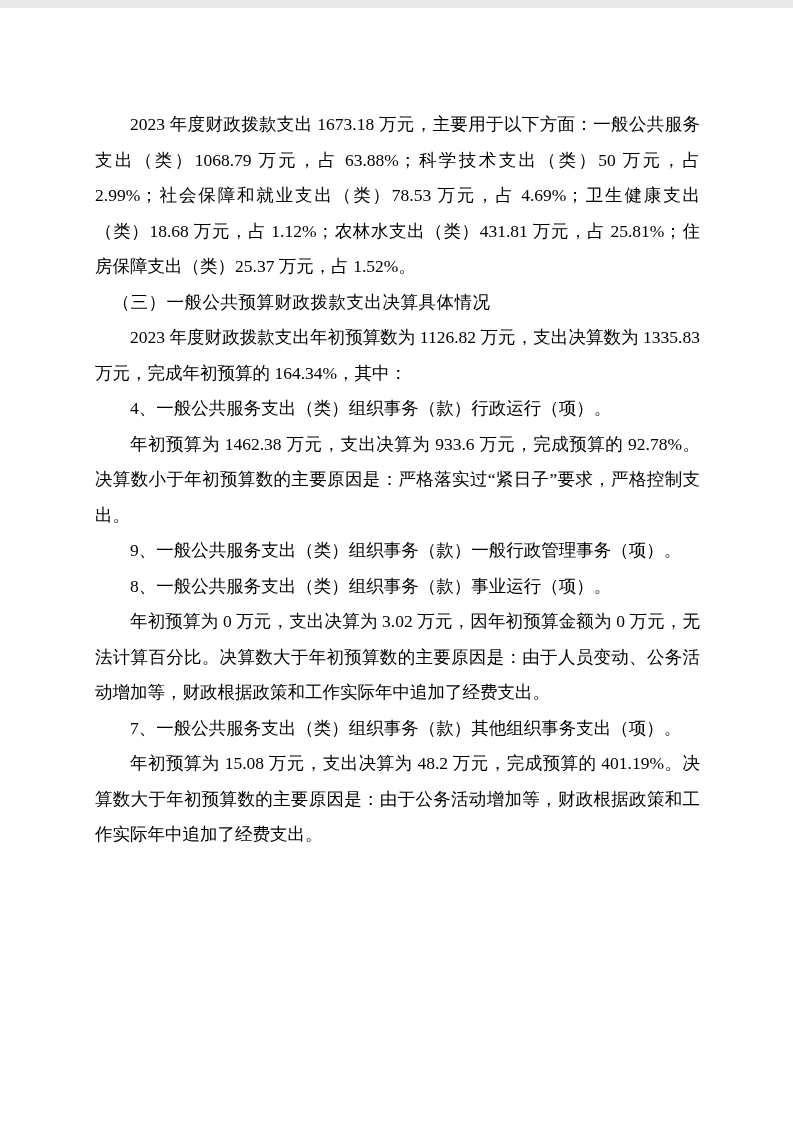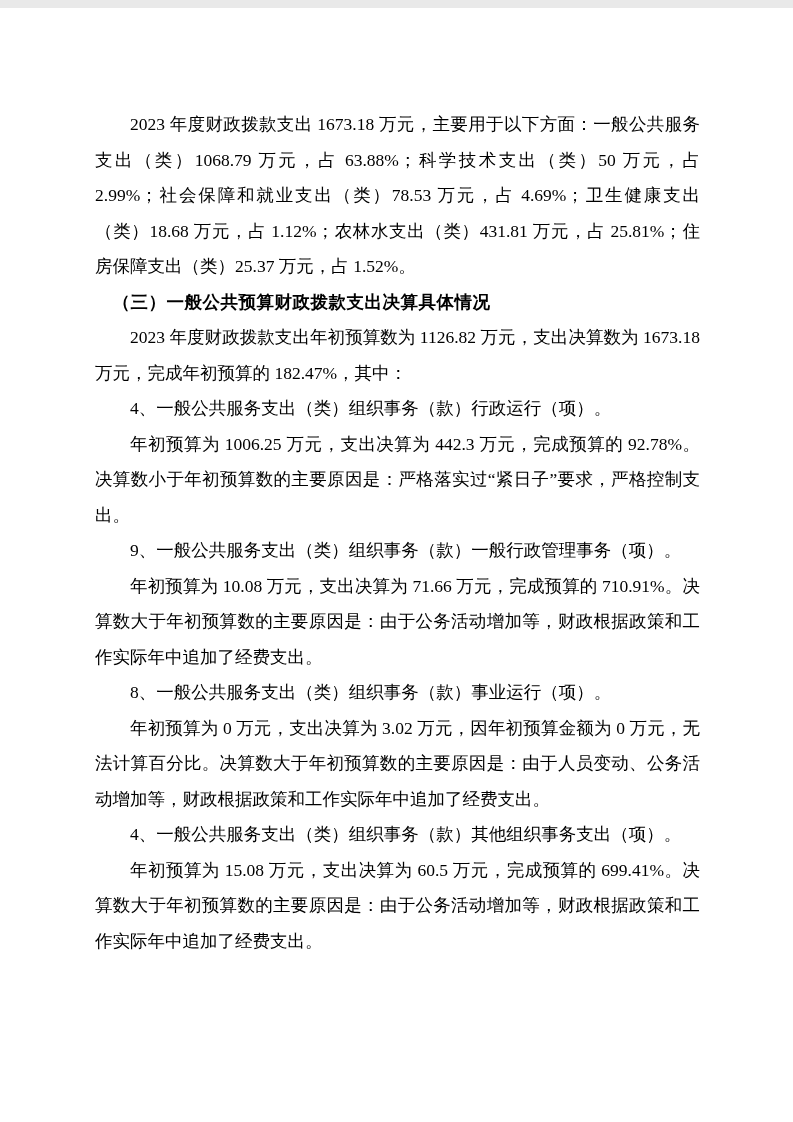--- a/index.html
+++ b/index.html
@@ -22,43 +22,42 @@
     text-align: justify;
     overflow: hidden;
   }
   .para {
     margin: 0;
     text-indent: 2em;
   }
   .heading {
     margin: 0;
     text-indent: 1em;
-    font-weight: bold;
+    font-weight: normal;
     font-family: "Liberation Sans", "DejaVu Sans", sans-serif;
     letter-spacing: 0.5px;
   }
 </style>
 </head>
 <body>
 
 <div class="page">
   <p class="para">2023 年度财政拨款支出 1673.18 万元，主要用于以下方面：一般公共服务支出（类）1068.79 万元，占 63.88%；科学技术支出（类）50 万元，占 2.99%；社会保障和就业支出（类）78.53 万元，占 4.69%；卫生健康支出（类）18.68 万元，占 1.12%；农林水支出（类）431.81 万元，占 25.81%；住房保障支出（类）25.37 万元，占 1.52%。</p>
 
   <p class="heading">（三）一般公共预算财政拨款支出决算具体情况</p>
 
-  <p class="para">2023 年度财政拨款支出年初预算数为 1126.82 万元，支出决算数为 1673.18 万元，完成年初预算的 182.47%，其中：</p>
+  <p class="para">2023 年度财政拨款支出年初预算数为 1126.82 万元，支出决算数为 1335.83 万元，完成年初预算的 164.34%，其中：</p>
 
   <p class="para">4、一般公共服务支出（类）组织事务（款）行政运行（项）。</p>
 
-  <p class="para">年初预算为 1006.25 万元，支出决算为 442.3 万元，完成预算的 92.78%。决算数小于年初预算数的主要原因是：严格落实过“紧日子”要求，严格控制支出。</p>
+  <p class="para">年初预算为 1462.38 万元，支出决算为 933.6 万元，完成预算的 92.78%。决算数小于年初预算数的主要原因是：严格落实过“紧日子”要求，严格控制支出。</p>
 
   <p class="para">9、一般公共服务支出（类）组织事务（款）一般行政管理事务（项）。</p>
 
-  <p class="para">年初预算为 10.08 万元，支出决算为 71.66 万元，完成预算的 710.91%。决算数大于年初预算数的主要原因是：由于公务活动增加等，财政根据政策和工作实际年中追加了经费支出。</p>
 
   <p class="para">8、一般公共服务支出（类）组织事务（款）事业运行（项）。</p>
 
   <p class="para">年初预算为 0 万元，支出决算为 3.02 万元，因年初预算金额为 0 万元，无法计算百分比。决算数大于年初预算数的主要原因是：由于人员变动、公务活动增加等，财政根据政策和工作实际年中追加了经费支出。</p>
 
-  <p class="para">4、一般公共服务支出（类）组织事务（款）其他组织事务支出（项）。</p>
+  <p class="para">7、一般公共服务支出（类）组织事务（款）其他组织事务支出（项）。</p>
 
-  <p class="para">年初预算为 15.08 万元，支出决算为 60.5 万元，完成预算的 699.41%。决算数大于年初预算数的主要原因是：由于公务活动增加等，财政根据政策和工作实际年中追加了经费支出。</p>
+  <p class="para">年初预算为 15.08 万元，支出决算为 48.2 万元，完成预算的 401.19%。决算数大于年初预算数的主要原因是：由于公务活动增加等，财政根据政策和工作实际年中追加了经费支出。</p>
 </div>
 
 </body></html>

